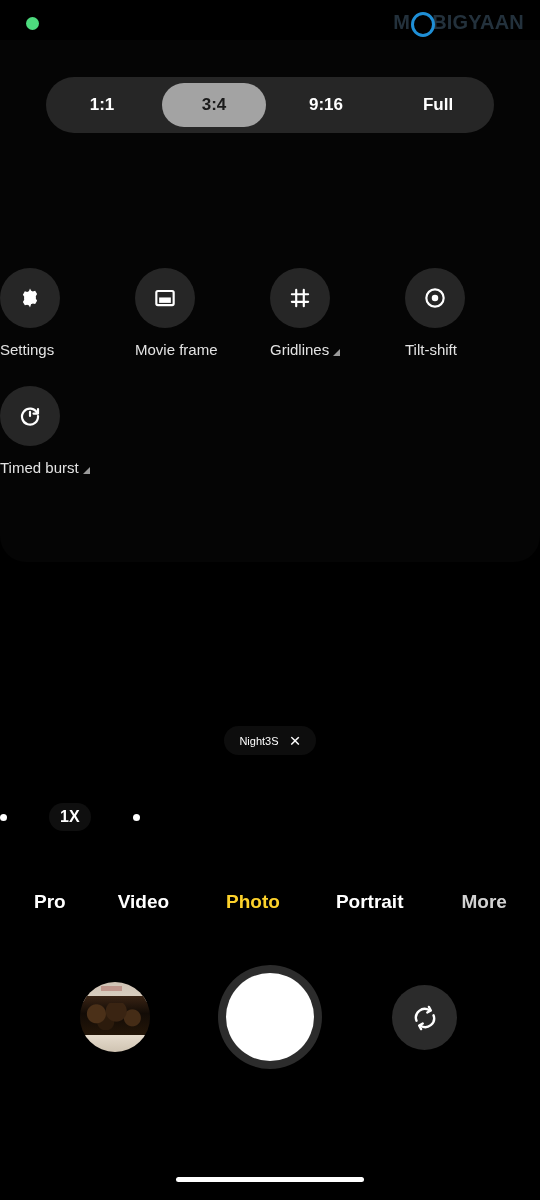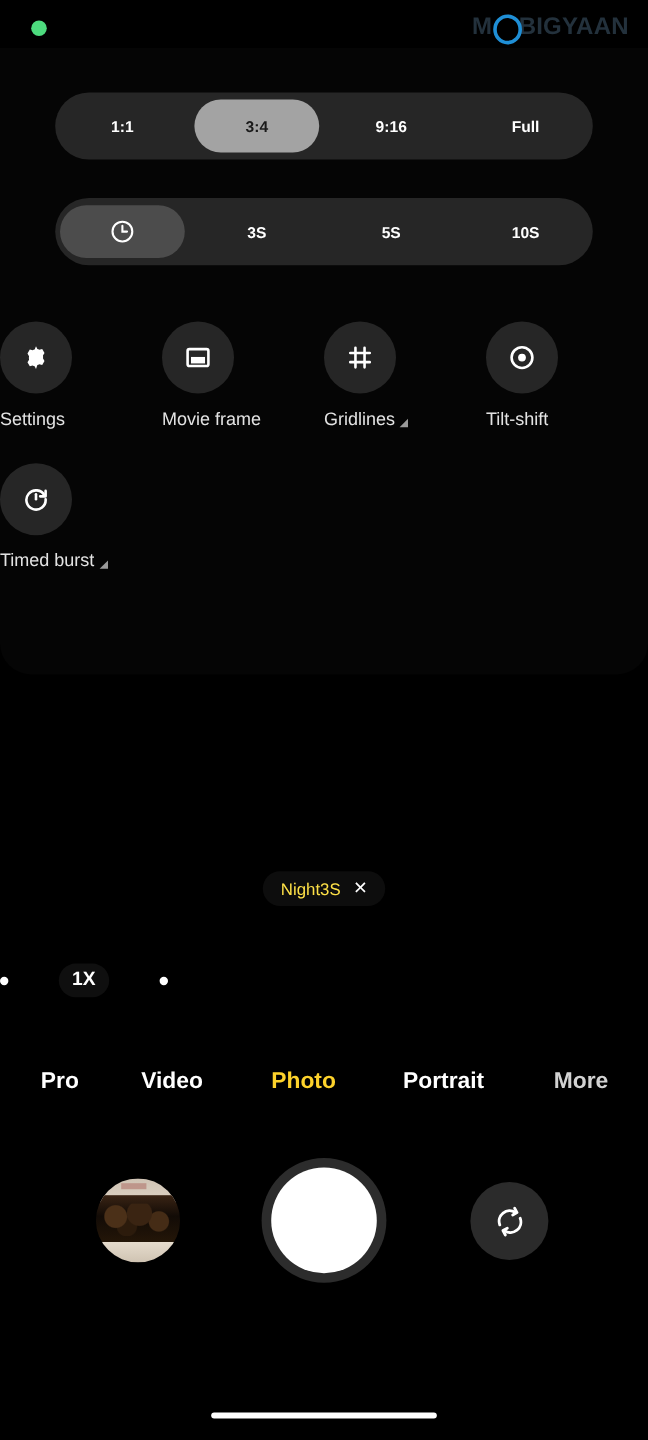--- a/index.html
+++ b/index.html
@@ -42,21 +42,21 @@
     background:#262626; border-radius:28px;
     display:flex; align-items:center;
   }
   #ratio-track { top:37px; }
   #timer-track { top:125px; }
 
   .seg-item {
     flex:1; height:44px; margin:0 4px;
     display:flex; align-items:center; justify-content:center;
     border-radius:22px;
-    color:#fff; font-size:13px; font-weight:bold;
+    color:#fff; font-size:17px; font-weight:bold;
   }
   .seg-item.active-yellow { background:#a3a3a3; color:#1a1a1a; }
   .seg-item.active-gray { background:#4c4c4c; }
 
   .clock-glyph { width:22px; height:22px; display:block; }
 
   
   .tool-grid {
     position:absolute; left:0; top:228px; width:540px;
     display:flex; flex-wrap:wrap;
@@ -83,21 +83,21 @@
 
   
   .mode-chip {
     position:absolute; left:0; right:0; top:726px;
     display:flex; align-items:center; justify-content:center; gap:11px;
   }
   .mode-chip-bg {
     display:flex; align-items:center; gap:11px;
     background:#0d0d0d; border-radius:17px; padding:5px 15px;
   }
-  .mode-chip-text { color:#fde047; font-size:14px;text-align:right; }
+  .mode-chip-text { color:#ffffff; font-size:11px;text-align:right; }
   .mode-chip-close {
     color:#fff; font-size:19px; line-height:19px; font-weight:300;
   }
 
   .zoom-row {
     position:absolute; left:0; right:0; top:803px;
     display:flex; align-items:center; justify-content:flex-start; gap:42px;
   }
   .zoom-dot { width:7px; height:7px; border-radius:50%; background:#fff; }
   .zoom-pill {
@@ -171,31 +171,20 @@
 
   <div class="panel">
 
     <div class="seg-track" id="ratio-track">
       <div class="seg-item active-yellow-placeholder">1:1</div>
       <div class="seg-item active-yellow">3:4</div>
       <div class="seg-item">9:16</div>
       <div class="seg-item">Full</div>
     </div>
 
-    <div class="seg-track" id="timer-track">
-      <div class="seg-item active-gray">
-        <svg class="clock-glyph" viewBox="0 0 24 24" fill="none" stroke="#fff" stroke-width="1.9">
-          <circle cx="12" cy="12" r="9"></circle>
-          <path d="M12 6.8 V12 H16.2" stroke-linecap="round"></path>
-        </svg>
-      </div>
-      <div class="seg-item">3S</div>
-      <div class="seg-item">5S</div>
-      <div class="seg-item">10S</div>
-    </div>
 
     <div class="tool-grid">
 
       <div class="tool">
         <div class="tool-circle">
           <svg viewBox="0 0 24 24" fill="#fff">
             <path d="M12 8.6a3.4 3.4 0 1 0 0 6.8 3.4 3.4 0 0 0 0-6.8zm0 5.2a1.8 1.8 0 1 1 0-3.6 1.8 1.8 0 0 1 0 3.6z"></path>
             <path d="M20.3 13.1c.05-.36.08-.73.08-1.1s-.03-.74-.08-1.1l2.1-1.6-2-3.5-2.5 1a8.4 8.4 0 0 0-1.9-1.1l-.38-2.6h-4l-.38 2.6c-.68.27-1.32.64-1.9 1.1l-2.5-1-2 3.5 2.1 1.6c-.05.36-.08.73-.08 1.1s.3.74.08 1.1l-2.1 1.6 2 3.5 2.5-1c.58.46 1.22.83 1.9 1.1l.38 2.6h4l.38-2.6c.68-.27 1.32-.64 1.9-1.1l2.5 1 2-3.5-2.1-1.6z" opacity="0"></path>
             <path d="M12 3.2l1.05 2.1c.52.12 1.02.32 1.47.6l2.25-.6 1.78 3.08-1.2 2c.07.35.11.72.11 1.09s-.04.74-.11 1.09l1.2 2-1.78 3.08-2.25-.6c-.45.28-.95.48-1.47.6L12 20.8l-1.05-2.06c-.52-.12-1.02-.32-1.47-.6l-2.25.6L5.45 15.66l1.2-2A6.3 6.3 0 0 1 6.54 12c0-.37.04-.74.11-1.09l-1.2-2 1.78-3.08 2.25.6c.45-.28.95-.48 1.47-.6L12 3.2z"></path>
           </svg>

